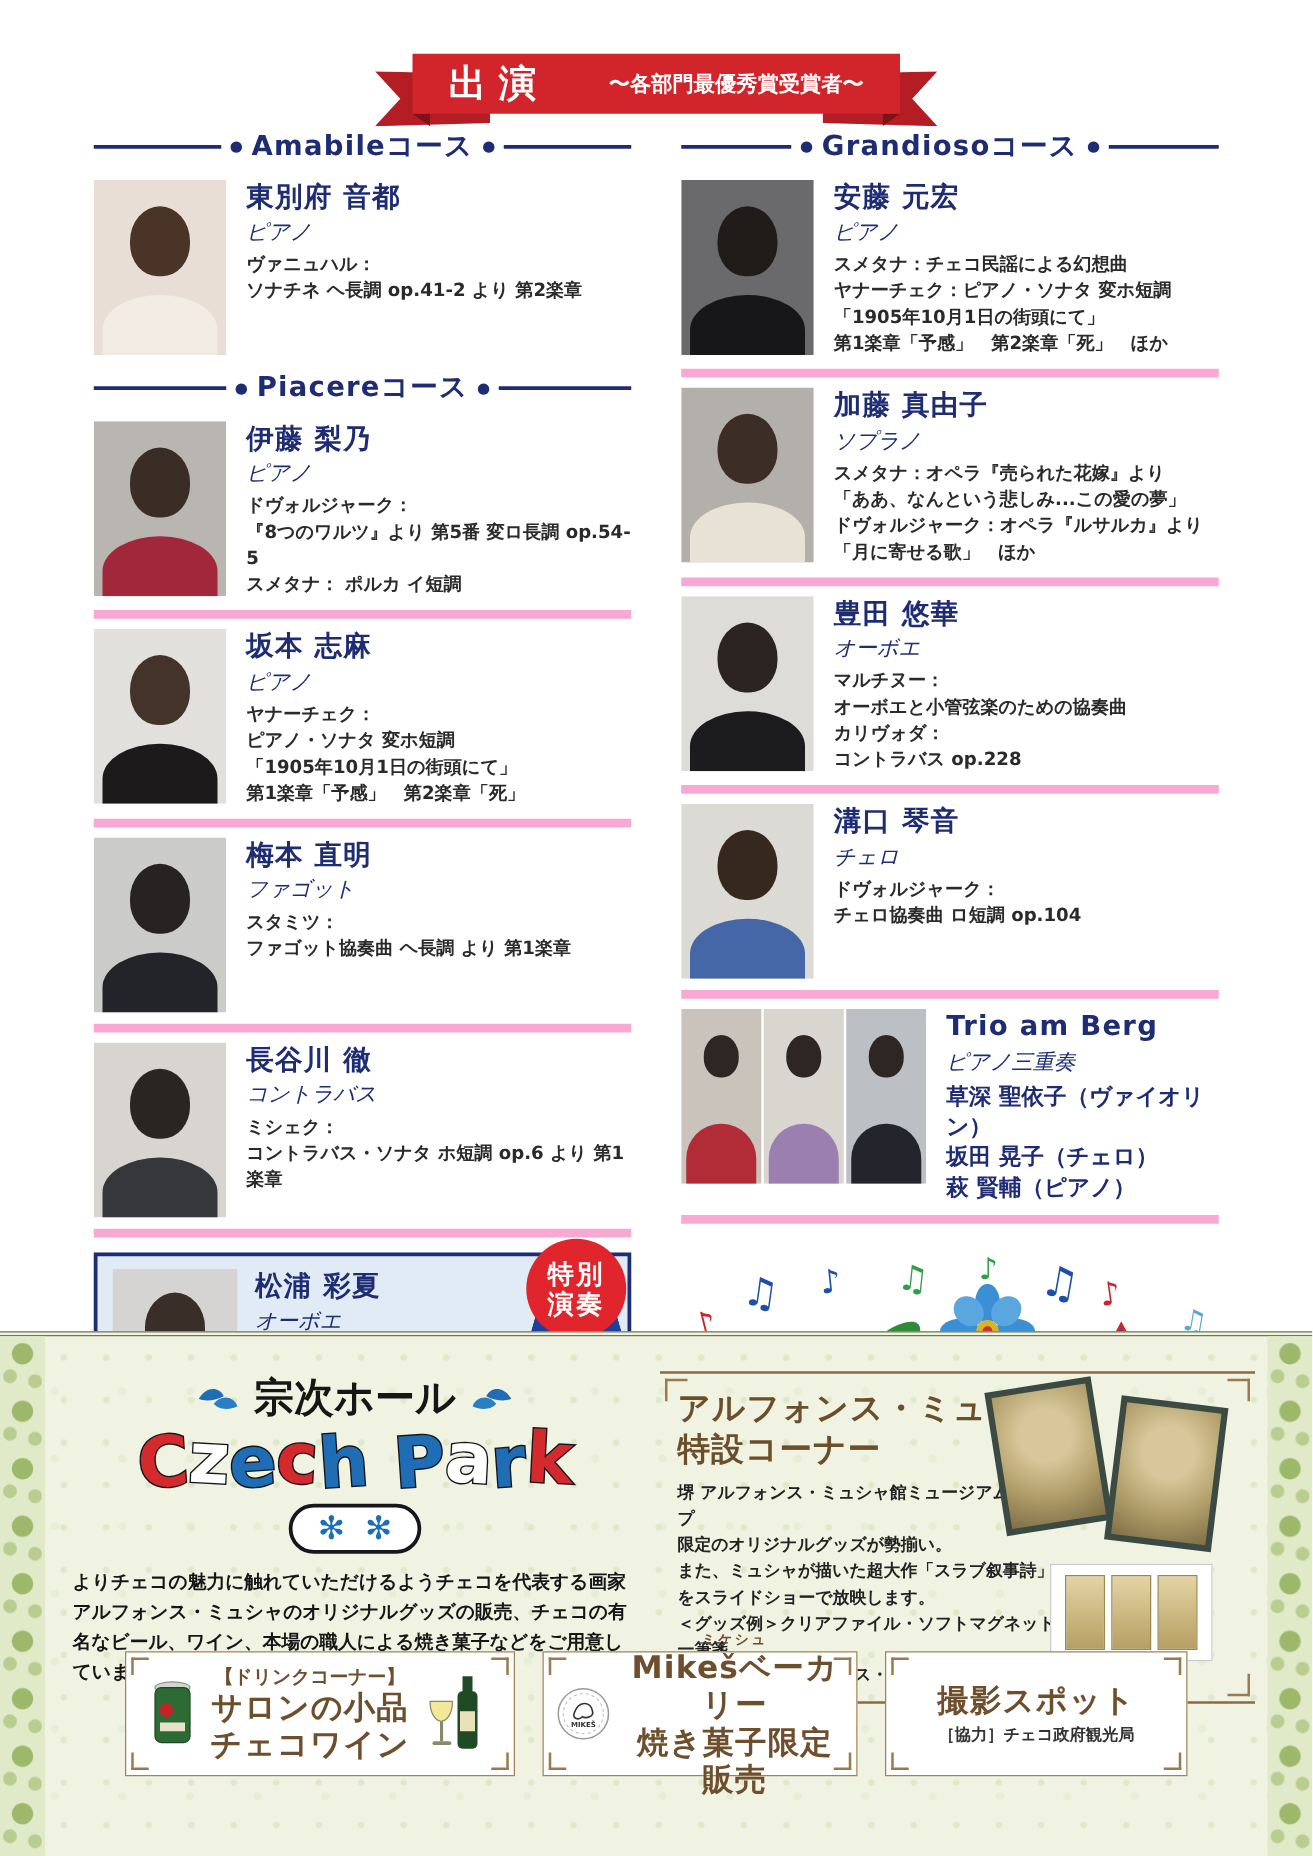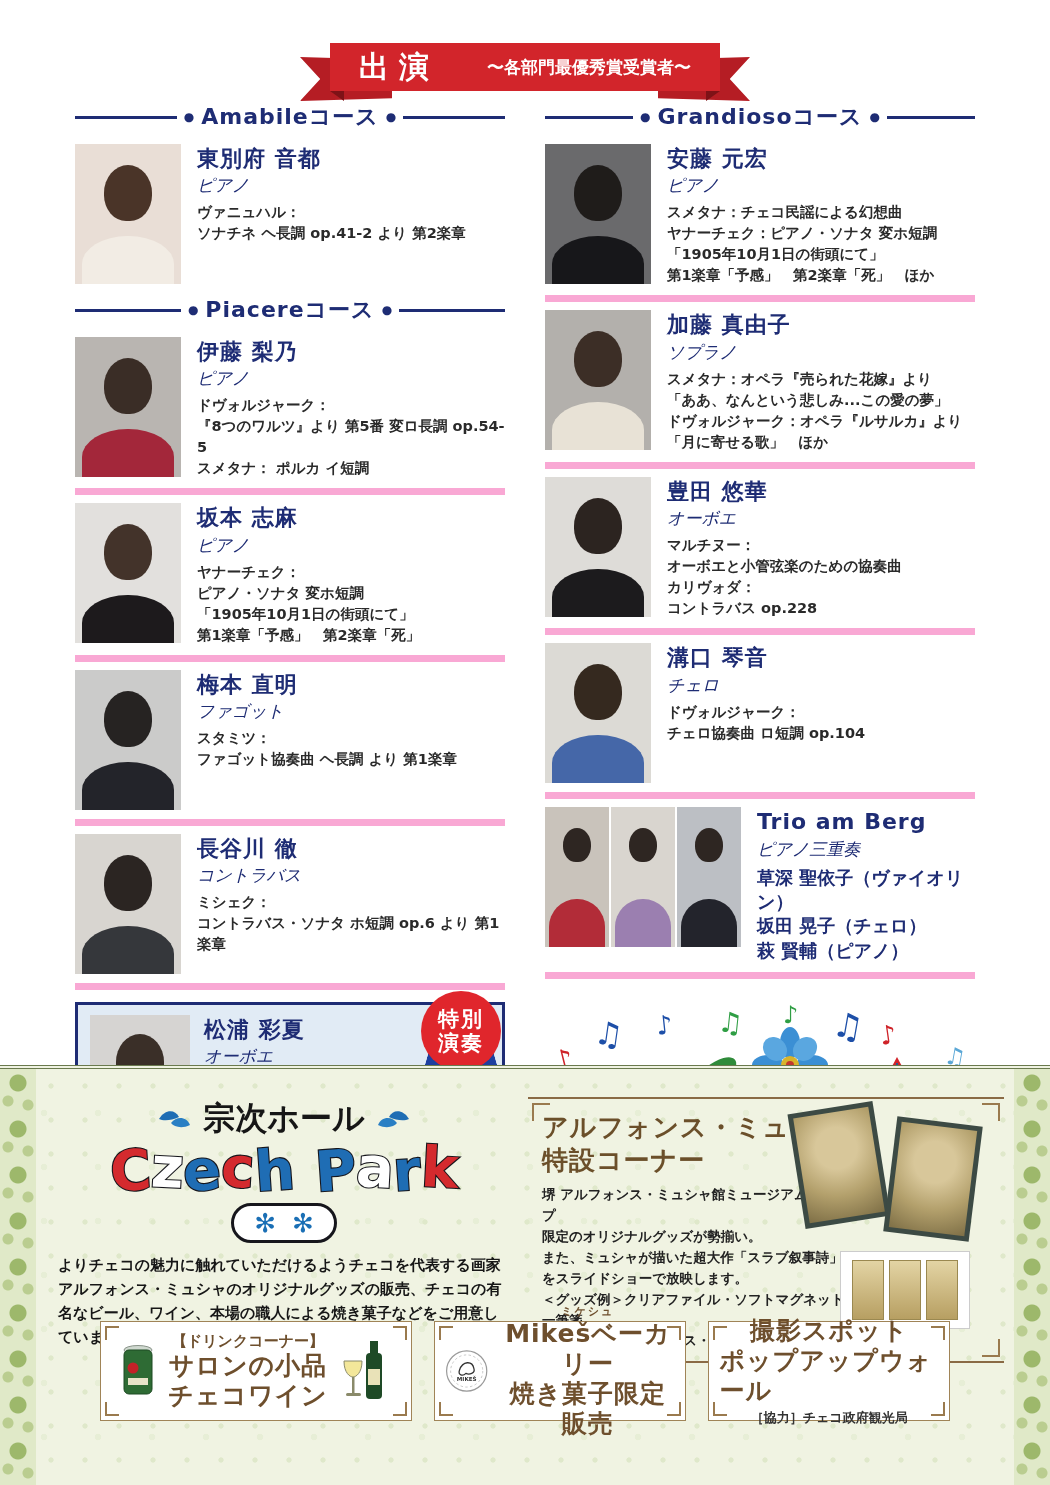--- a/index.html
+++ b/index.html
@@ -554,20 +554,19 @@
         </div>
       </div>
 
       <div class="czbox box-photo">
         <span class="corner tl"></span>
           <span class="corner tr"></span>
         <span class="corner bl"></span>
           <span class="corner br"></span>
         <div class="center-col">
           <div class="brown-lg">撮影スポット</div>
-          <div class="brown-lg">ポップアップウォール</div>
           <div class="photo-credit">［協力］チェコ政府観光局</div>
         </div>
       </div>
 
     </div>
   </div>
 </div>
 
 </body></html>

